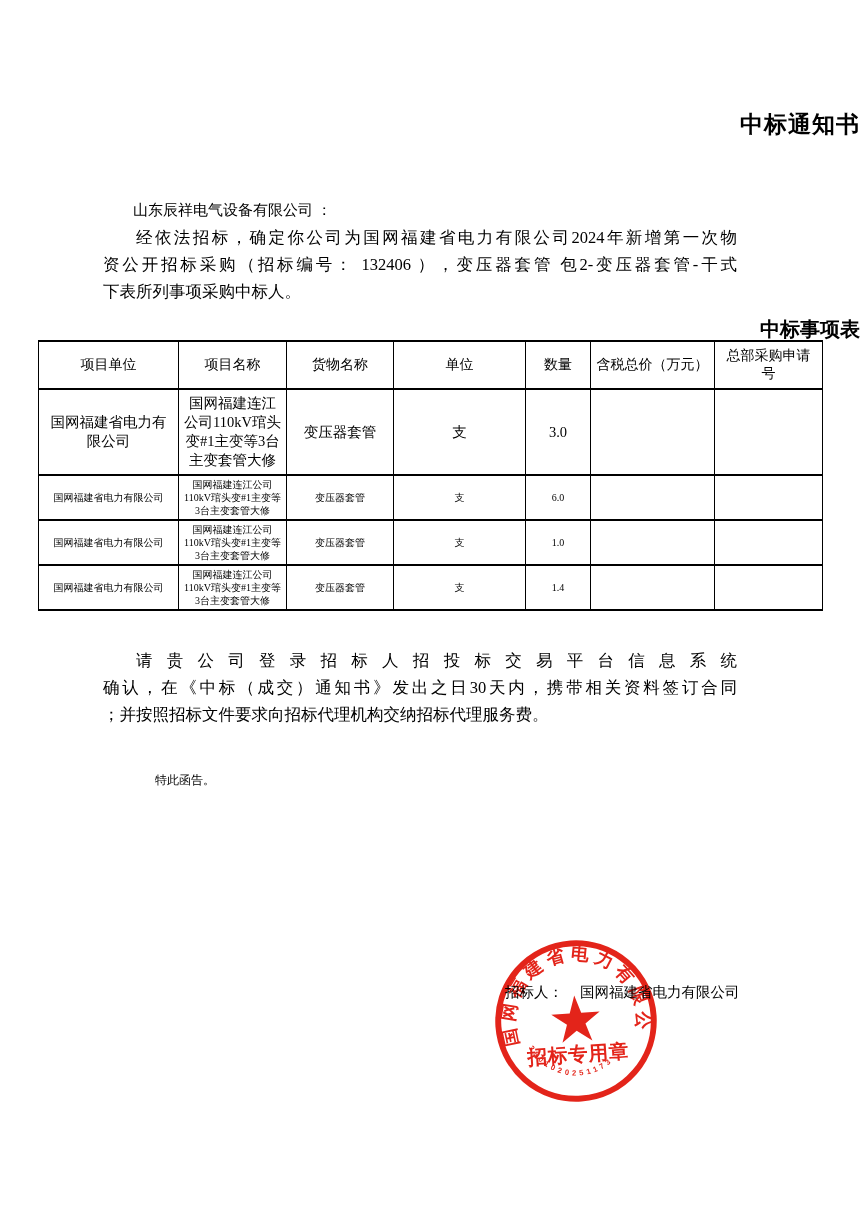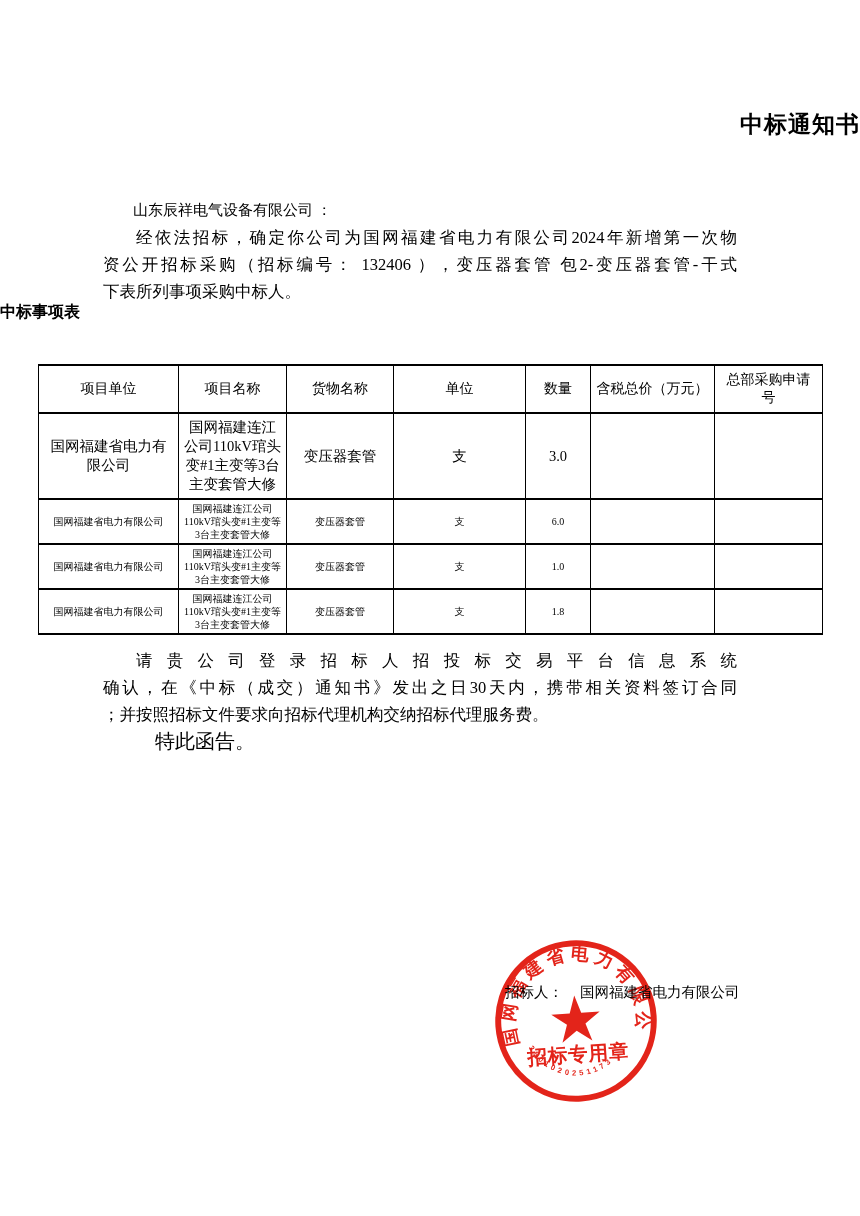--- a/index.html
+++ b/index.html
@@ -15,37 +15,37 @@
   .addressee{
     position:absolute;left:133px;top:201px;font-size:15px;
   }
   .para{position:absolute;left:103px;width:634px;font-size:16.5px;line-height:27px;}
   .para1{top:224px;}
   .para2{top:647px;}
   .pline{width:100%;}
   .pline.just{text-align:justify;text-align-last:justify;}
   .pline.indent{text-indent:33px;}
   .table-caption{
-    position:absolute;top:302px;left:0;width:100%;
-    text-align:left;font-size:16px;font-weight:bold;
+    position:absolute;top:316px;left:0;width:100%;
+    text-align:right;font-size:20px;font-weight:bold;
   }
   table.award{
-    position:absolute;left:38px;top:364px;width:784px;
+    position:absolute;left:38px;top:340px;width:784px;
     border-collapse:collapse;table-layout:fixed;
   }
   table.award th,table.award td{
     border:1px solid #000;border-top-width:2px;border-bottom-width:2px;
     text-align:center;vertical-align:middle;
     padding:2px 5px;font-weight:normal;overflow:hidden;
   }
   table.award thead tr{height:48px;}
   table.award thead th{font-size:14px;line-height:18px;}
   tr.row-large{height:86px;font-size:14.5px;line-height:19px;}
   tr.row-small{height:40px;font-size:10px;line-height:13px;}
-  .closing{position:absolute;left:155px;top:728px;font-size:20px;}
+  .closing{position:absolute;left:155px;top:772px;font-size:12px;}
   .sign-line{position:absolute;left:505px;top:983px;font-size:14.5px;white-space:nowrap;}
   .sign-gap{display:inline-block;width:17px;}
   svg.seal{
     position:absolute;left:491px;top:936px;width:170px;height:170px;
     mix-blend-mode:multiply;opacity:0.95;
   }
   .seal text{font-family:"Liberation Sans","DejaVu Sans",sans-serif;font-weight:bold;}
 </style>
 </head>
 <body>
@@ -111,21 +111,21 @@
         <td>支</td>
         <td>1.0</td>
         <td></td>
         <td></td>
       </tr>
       <tr class="row-small">
         <td>国网福建省电力有限公司</td>
         <td>国网福建连江公司110kV琯头变#1主变等3台主变套管大修</td>
         <td>变压器套管</td>
         <td>支</td>
-        <td>1.8</td>
+        <td>1.4</td>
         <td></td>
         <td></td>
       </tr>
     </tbody>
   </table>
 
   <div class="para para2">
     <div class="pline just indent">请贵公司登录招标人招投标交易平台信息系统</div>
     <div class="pline just">确认，在《中标（成交）通知书》发出之日30天内，携带相关资料签订合同</div>
     <div class="pline">；并按照招标文件要求向招标代理机构交纳招标代理服务费。</div>

